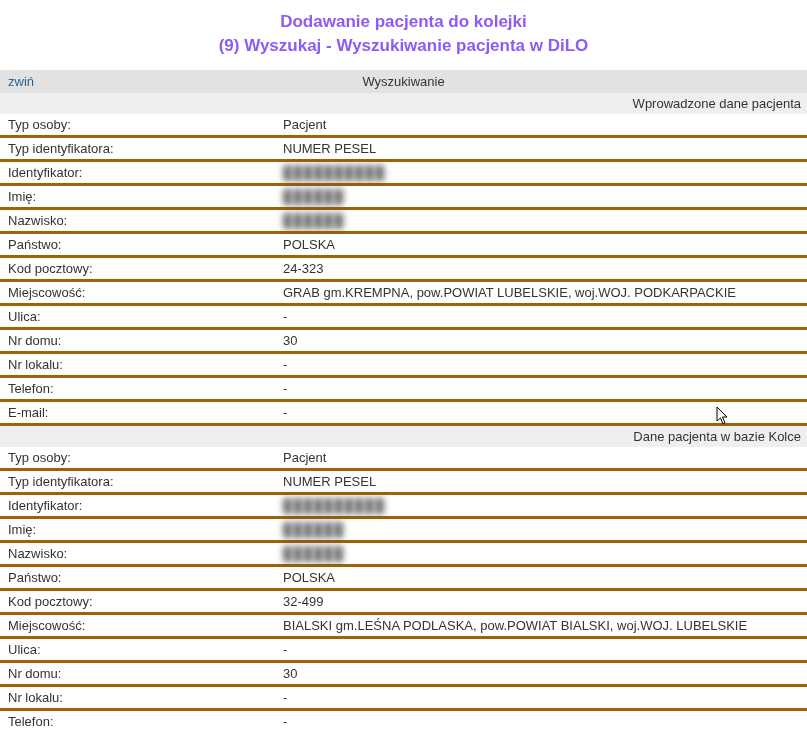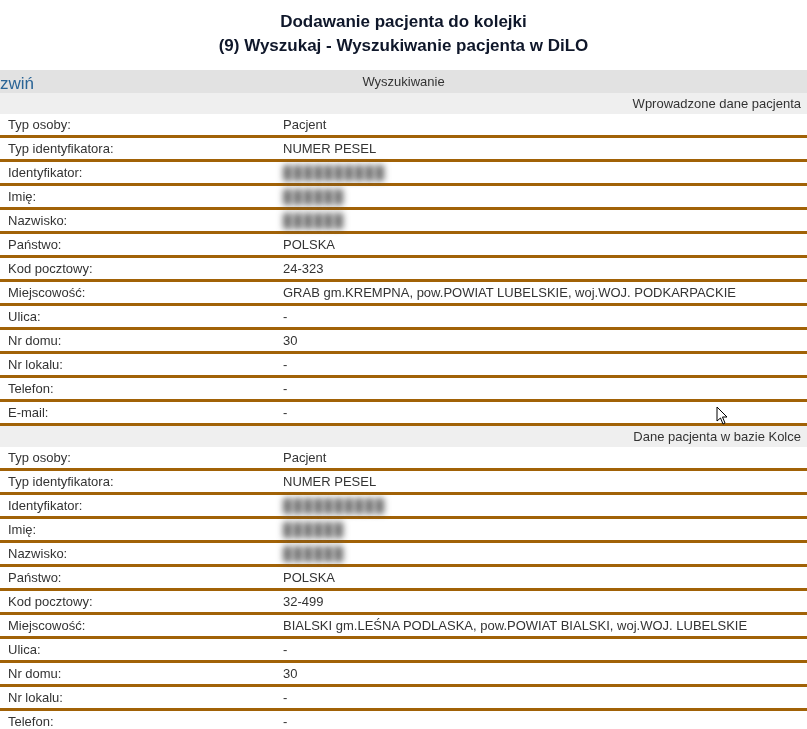--- a/index.html
+++ b/index.html
@@ -10,38 +10,38 @@
     background: #fff;
     width: 807px;
   }
   .titleblock {
     text-align: center;
     padding: 10px 0 12px;
   }
   .titleblock h1, .titleblock h2 {
     font-size: 17px;
     font-weight: 700;
-    color: #0f172a;
+    color: #8b5cf6;
     line-height: 1.4;
   }
   .section-header {
     background: #e2e2e2;
     text-align: center;
     padding: 4px 6px;
     font-size: 13px;
     color: #333;
     position: relative;
   }
   .section-header .collapse-link {
     position: absolute;
-    left: 0;
+    left: 8px;
     top: 4px;
     color: #2a6496;
     cursor: pointer;
-    font-size: 17px;
+    font-size: 13px;
   }
   .subheader {
     background: #efefef;
     text-align: right;
     padding: 3px 6px;
     font-size: 13px;
   }
   table.kv {
     width: 100%;
     border-collapse: collapse;

